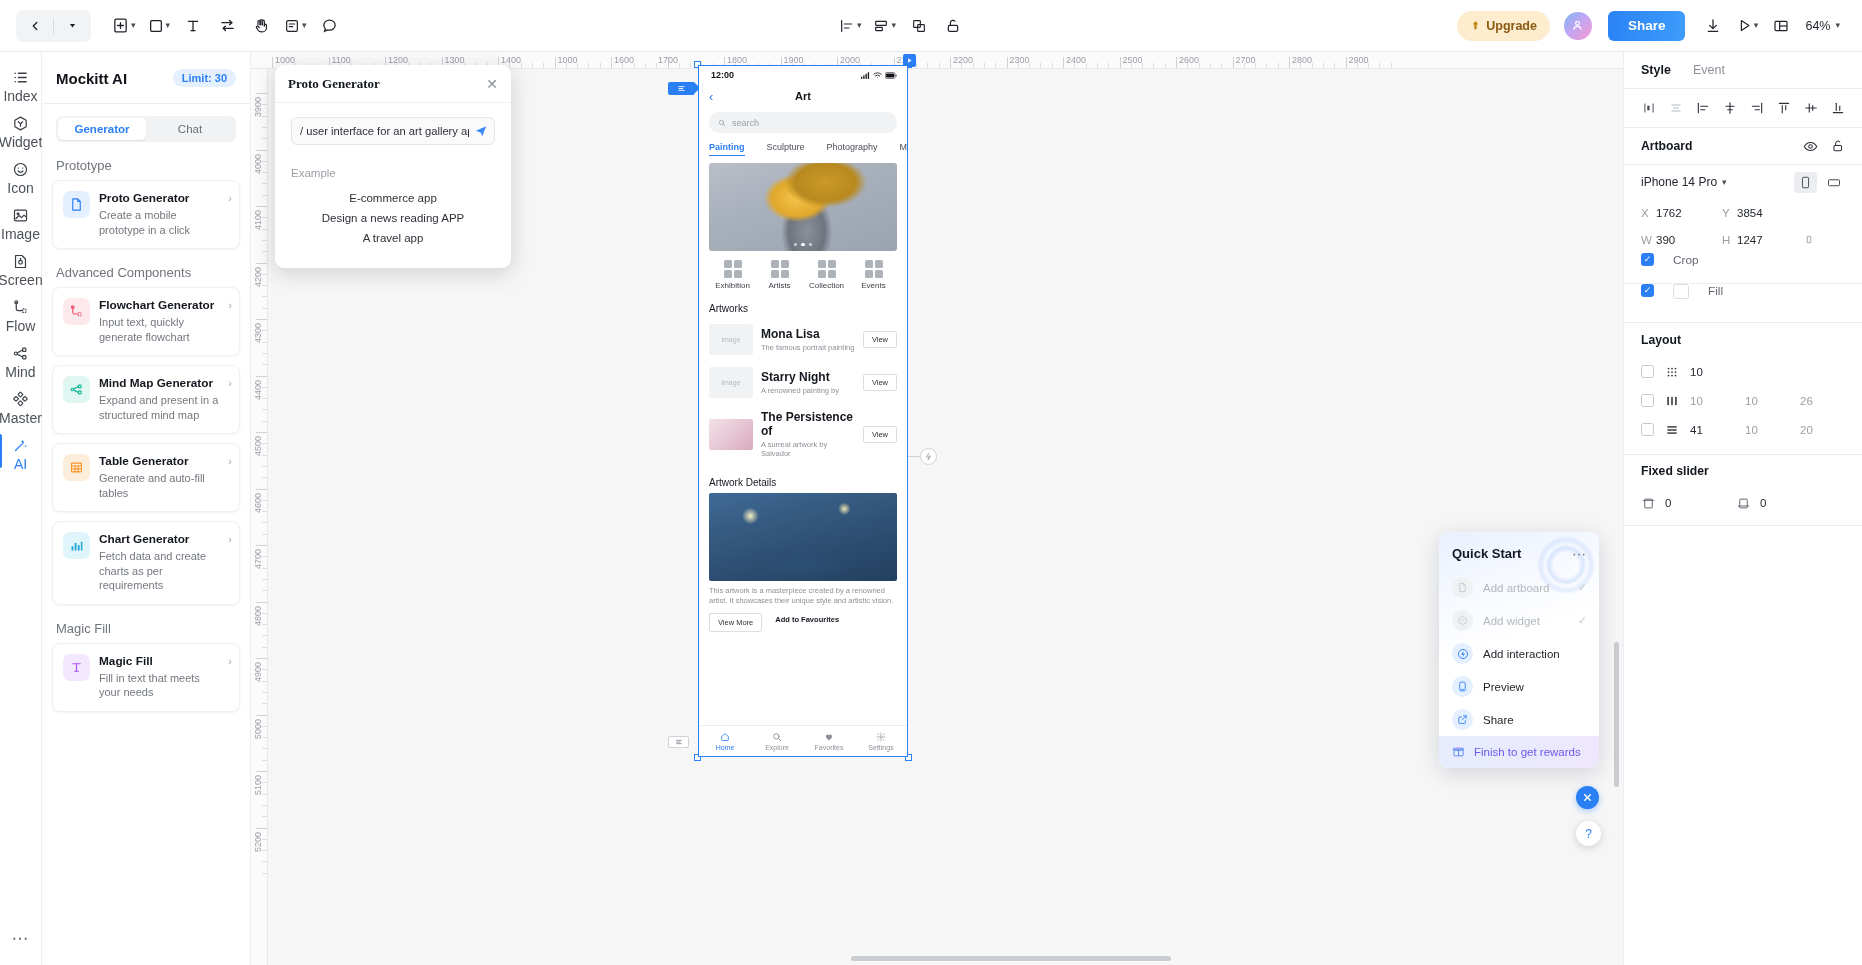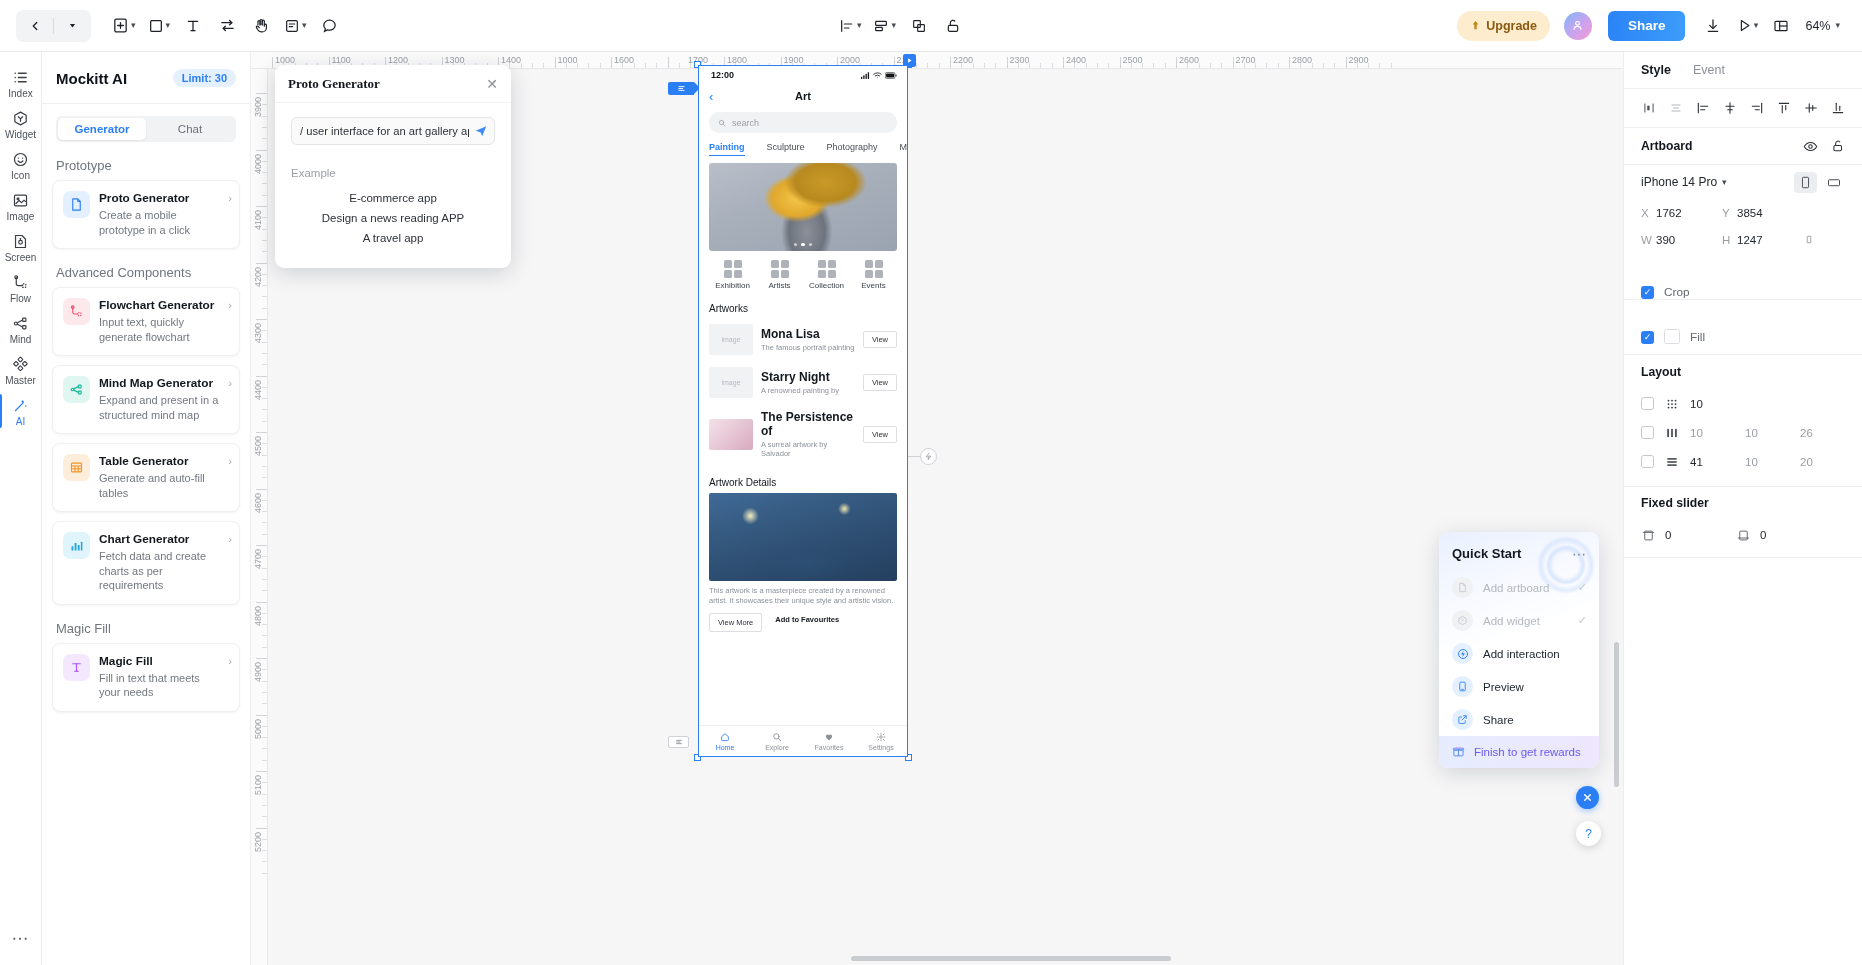--- a/index.html
+++ b/index.html
@@ -47,21 +47,21 @@
   
   .rail {
     position: absolute; top: 52px; left: 0; width: 42px; height: 913px;
     background: #fff; border-right: 1px solid #eceef1;
     display: flex; flex-direction: column; align-items: center; padding-top: 10px;
   }
   .rail-item {
     width: 42px; padding: 7px 0 4px; display: flex; flex-direction: column;
     align-items: center; gap: 2px; cursor: pointer; position: relative; color: #3a3f47;
   }
-  .rail-item .lbl { font-size: 10px; color: #4d5259; }
+  .rail-item .lbl { font-size: 14px; color: #4d5259; }
   .rail-item.active { color: #2b7ff5; }
   .rail-item.active .lbl { color: #2b7ff5; }
   .rail-item.active::before {
     content: ""; position: absolute; left: 0; top: 4px; width: 2.5px; height: 34px;
     background: #2b7ff5; border-radius: 0 2px 2px 0;
   }
   .rail-more { margin-top: auto; margin-bottom: 16px; font-size: 17px; color: #5b6069; cursor: pointer; letter-spacing: 1px; }
 
   
   .aipanel {
@@ -271,21 +271,21 @@
   .dev-name { font-size: 12px; color: #23282f; display: flex; align-items: center; gap: 5px; cursor: pointer; }
   .orient { margin-left: auto; display: flex; gap: 5px; }
   .or-btn { width: 23px; height: 21px; border-radius: 4px; display: flex; align-items: center; justify-content: center; cursor: pointer; }
   .or-btn.sel { background: #ebedf0; }
   .xy-row { display: flex; align-items: center; padding: 0 17px; height: 27px; font-size: 11.5px; }
   .xy-k { color: #9a9ea4; width: 15px; }
   .xy-v { color: #23282f; width: 66px; }
   .chk { width: 13px; height: 13px; border-radius: 2.5px; border: 1px solid #c4c8ce; background: #fff; display: flex; align-items: center; justify-content: center; cursor: pointer; flex: 0 0 13px; }
   .chk.on { background: #2b7ff5; border-color: #2b7ff5; }
   .chk.on::after { content: "✓"; color: #fff; font-size: 9px; line-height: 1; }
-  .chk-row { display: flex; align-items: flex-end; gap: 10px; padding: 0 17px; height: 30px; font-size: 11.8px; color: #63686f; margin-top: 16px; }
+  .chk-row { display: flex; align-items: flex-start; gap: 19px; padding: 0 17px; height: 30px; font-size: 11.8px; color: #63686f; }
   .sw { width: 16px; height: 15px; border: 1px solid #dcdee1; border-radius: 2.5px; background: #fff; cursor: pointer; }
   .lay-row { display: flex; align-items: center; gap: 11px; padding: 0 17px; height: 29px; }
   .lay-num { font-size: 11.5px; color: #23282f; width: 44px; }
   .lay-num.dim { color: #9a9ea4; }
   .fs-row { display: flex; align-items: center; padding: 0 17px; height: 32px; gap: 9px; }
   .fs-num { font-size: 11.5px; color: #23282f; width: 62px; }
   .export-wrap { margin-top: auto; padding: 13px 17px 16px; }
   .export-btn { width: 100%; height: 28px; border: 1px solid #dcdee1; border-radius: 5px; background: #fff; font-size: 12px; color: #23282f; cursor: pointer; font-family: "Liberation Sans", sans-serif; }
 </style>
 </head>
@@ -689,21 +689,21 @@
         <div class="rh-tick minor" style="left: 326.1px;"></div>
         <div class="rh-tick minor" style="left: 337.4px;"></div>
         <div class="rh-tick minor" style="left: 348.7px;"></div>
         <div class="rh-tick" style="left: 360px;"></div>
         <div class="rh-lbl" style="left: 363px;">1600</div>
         <div class="rh-tick minor" style="left: 371.3px;"></div>
         <div class="rh-tick minor" style="left: 382.6px;"></div>
         <div class="rh-tick minor" style="left: 393.9px;"></div>
         <div class="rh-tick minor" style="left: 405.2px;"></div>
         <div class="rh-tick" style="left: 416.5px;"></div>
-        <div class="rh-lbl" style="left: 437px;">1700</div>
+        <div class="rh-lbl" style="left: 407px;">1700</div>
         <div class="rh-tick minor" style="left: 427.8px;"></div>
         <div class="rh-tick minor" style="left: 439.1px;"></div>
         <div class="rh-tick minor" style="left: 450.4px;"></div>
         <div class="rh-tick minor" style="left: 461.7px;"></div>
         <div class="rh-tick" style="left: 473px;"></div>
         <div class="rh-lbl" style="left: 476px;">1800</div>
         <div class="rh-tick minor" style="left: 484.3px;"></div>
         <div class="rh-tick minor" style="left: 495.6px;"></div>
         <div class="rh-tick minor" style="left: 506.9px;"></div>
         <div class="rh-tick minor" style="left: 518.2px;"></div>

